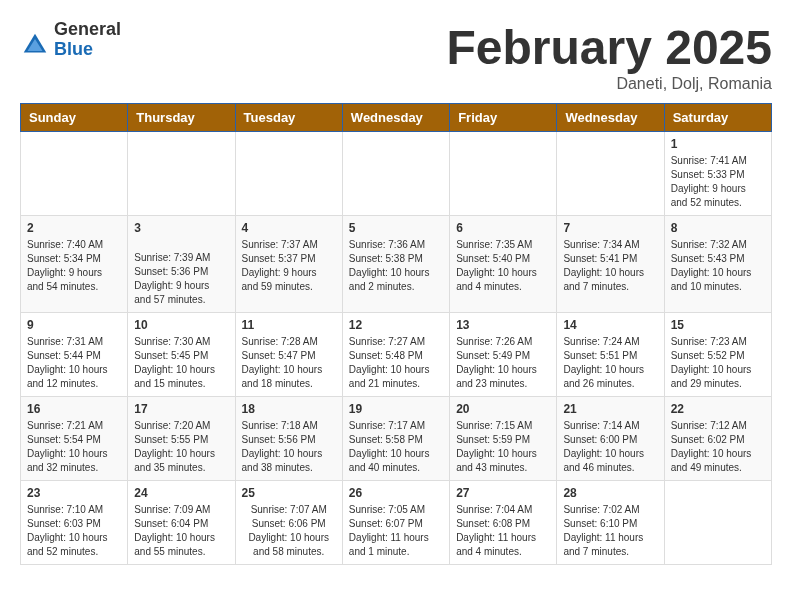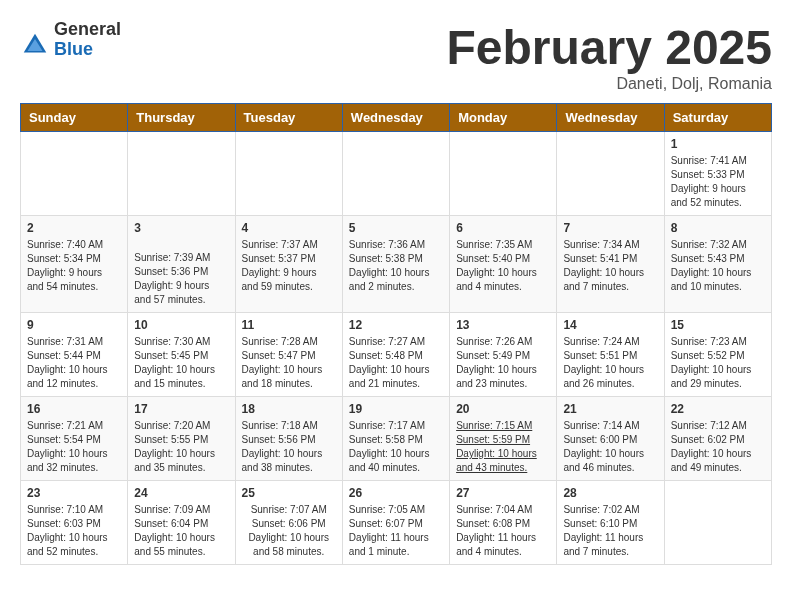--- a/index.html
+++ b/index.html
@@ -116,21 +116,21 @@
   </div>
 </div>
 
 <table class="calendar">
   <thead>
     <tr>
     <th>Sunday</th>
         <th>Thursday</th>
         <th>Tuesday</th>
         <th>Wednesday</th>
-        <th>Monday</th>
+        <th>Friday</th>
         <th>Wednesday</th>
         <th>Saturday</th>
       </tr>
   </thead>
   <tbody id="calendar-body">
   <tr>
         <td class="empty-cell"></td>
         <td class="empty-cell"></td>
         <td class="empty-cell"></td>
         <td class="empty-cell"></td>
@@ -251,21 +251,21 @@
 Daylight: 10 hours and 38 minutes.</div>
         </td>
         <td>
           <span class="day-number">19</span>
           <div class="day-info" style="white-space: pre-line;">Sunrise: 7:17 AM
 Sunset: 5:58 PM
 Daylight: 10 hours and 40 minutes.</div>
         </td>
         <td>
           <span class="day-number">20</span>
-          <div class="day-info" style="white-space: pre-line; text-decoration: underline;">Sunrise: 7:15 AM
+          <div class="day-info" style="white-space: pre-line;">Sunrise: 7:15 AM
 Sunset: 5:59 PM
 Daylight: 10 hours and 43 minutes.</div>
         </td>
         <td>
           <span class="day-number">21</span>
           <div class="day-info" style="white-space: pre-line;">Sunrise: 7:14 AM
 Sunset: 6:00 PM
 Daylight: 10 hours and 46 minutes.</div>
         </td>
         <td>

